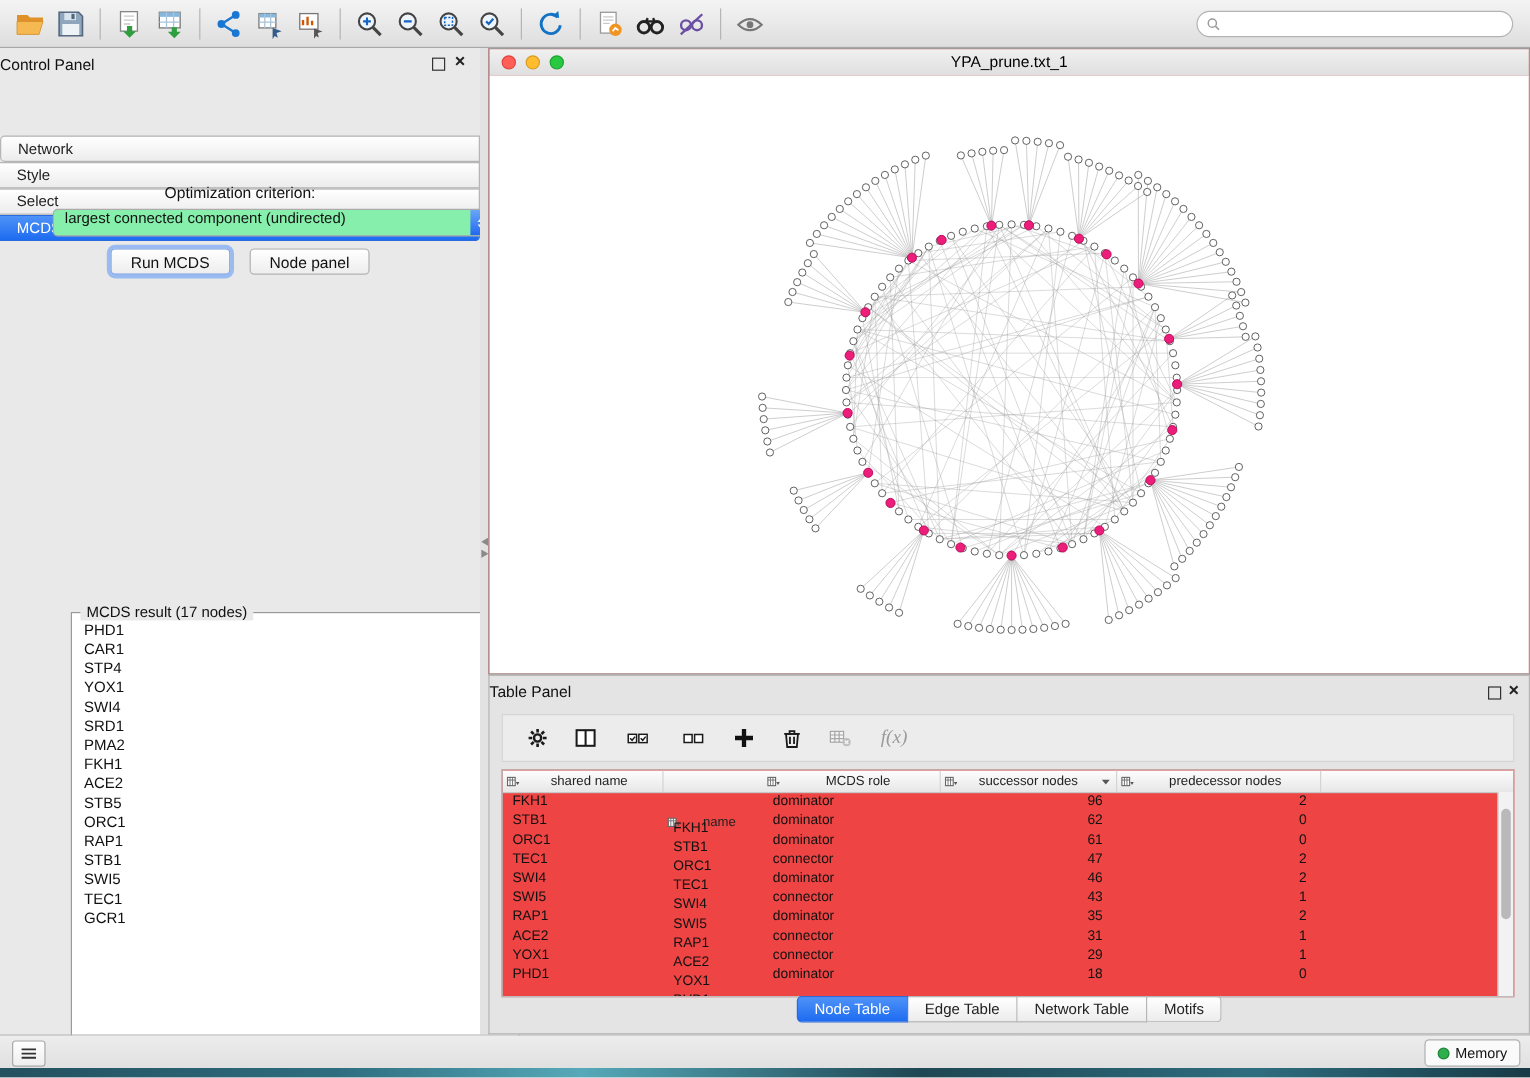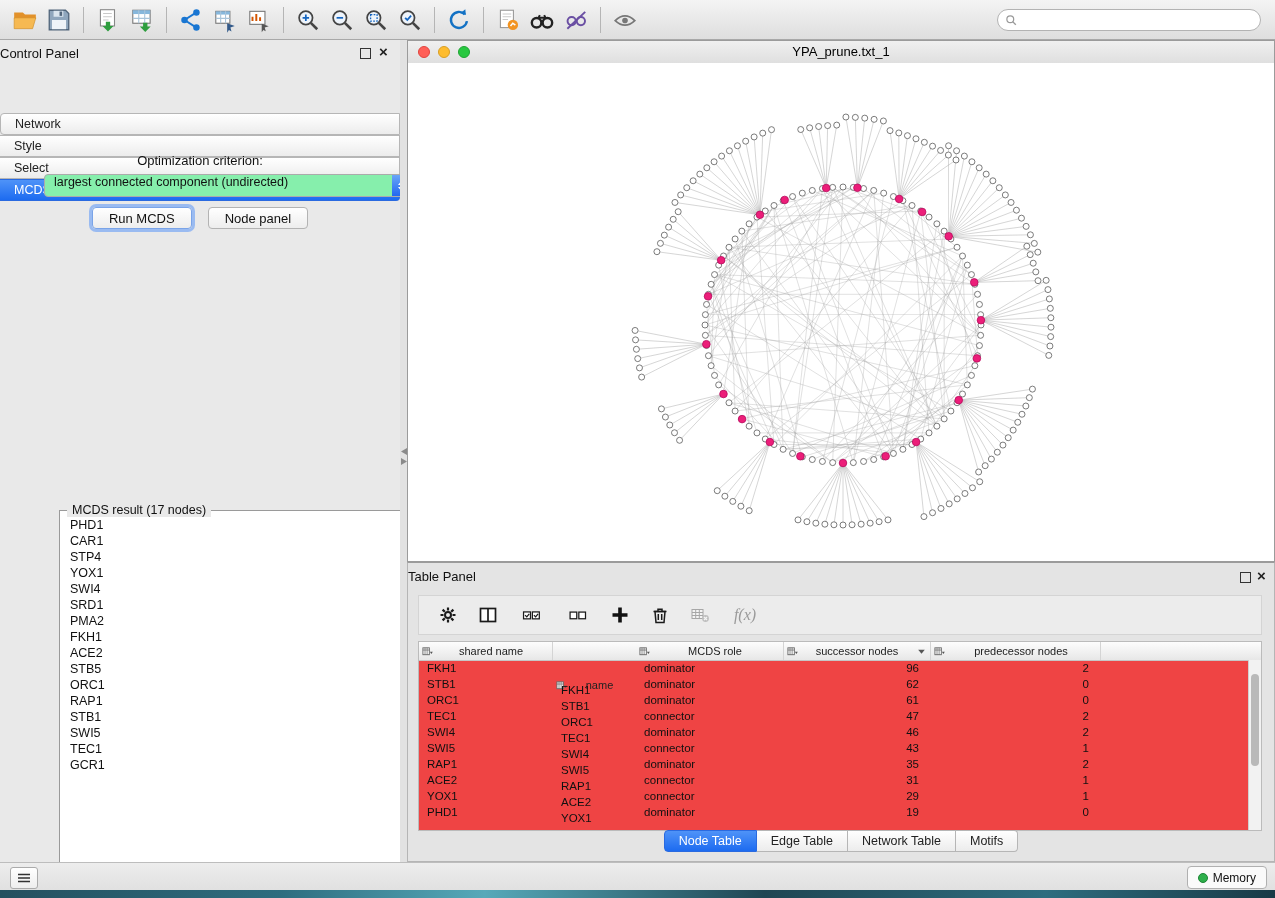--- a/index.html
+++ b/index.html
@@ -939,21 +939,21 @@
           <div class="td c1">YOX1</div>
           <div class="td c2">connector</div>
           <div class="td c3 num">29</div>
           <div class="td c4 num">1</div>
           <div class="td c5"></div>
         </div>
         <div class="tr">
           <div class="td c0">PHD1</div>
           <div class="td c1">PHD1</div>
           <div class="td c2">dominator</div>
-          <div class="td c3 num">19</div>
+          <div class="td c3 num">18</div>
           <div class="td c4 num">0</div>
           <div class="td c5"></div>
         </div>
       </div>
     <div class="vscroll">
         <div class="vthumb"></div>
       </div>
   </div>
 
   <div class="tp-tabs">

